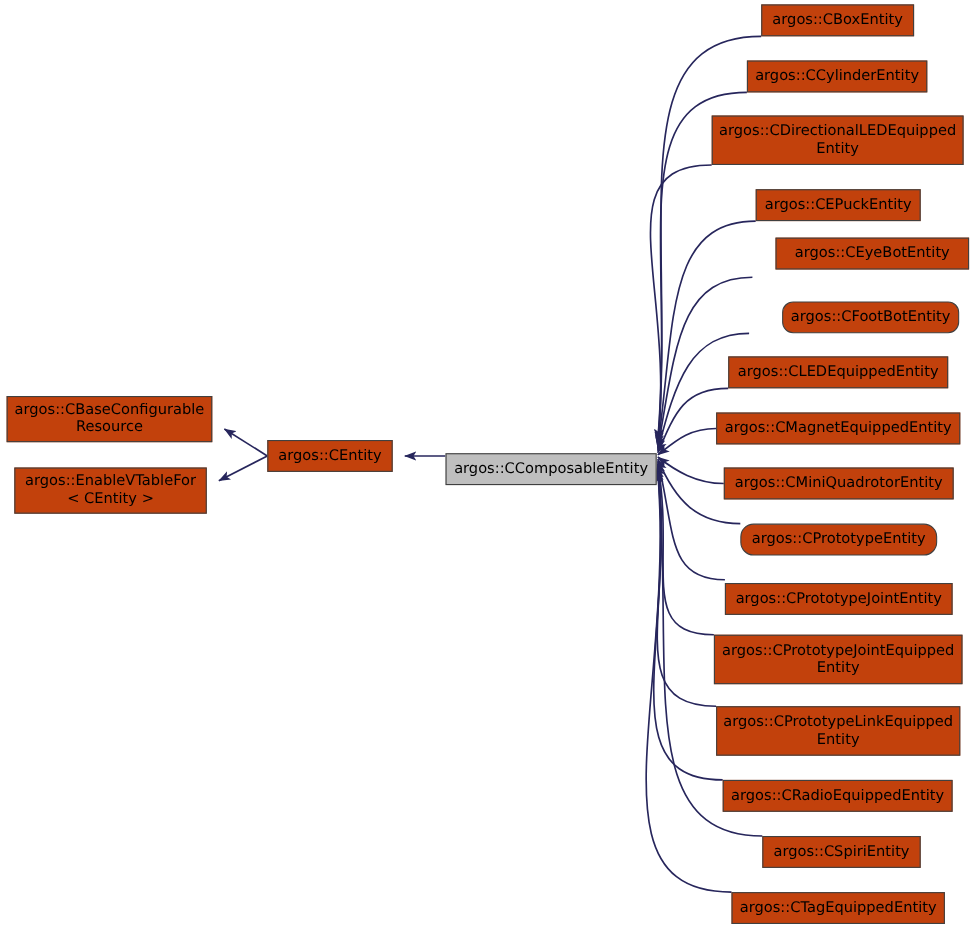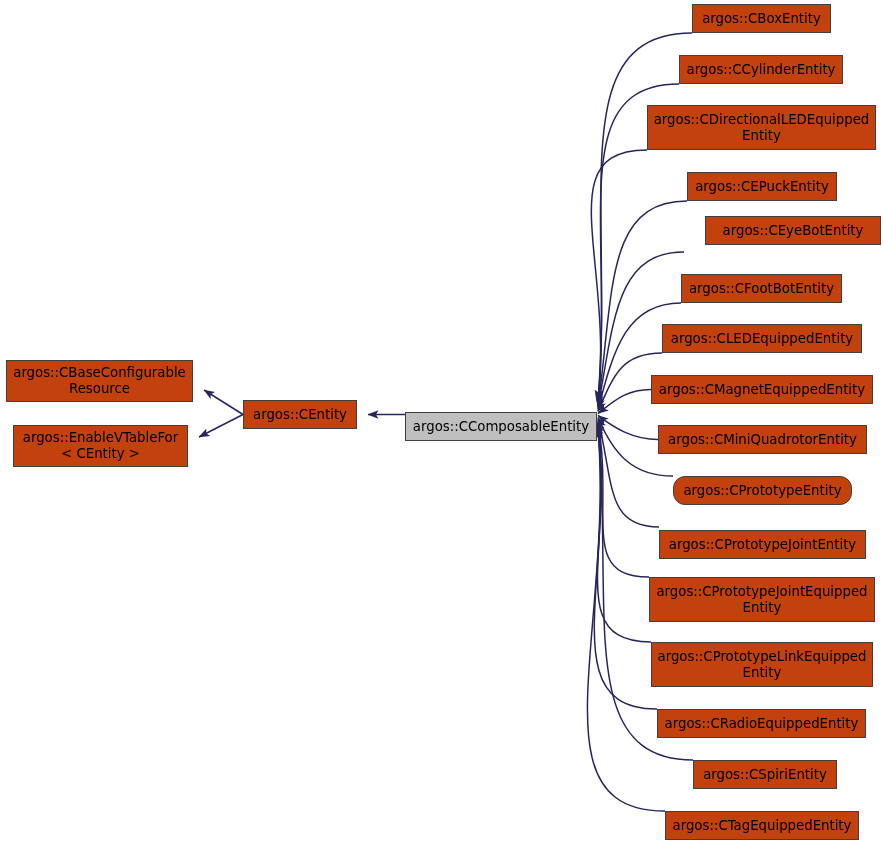--- a/index.html
+++ b/index.html
@@ -52,21 +52,21 @@
       <div class="node" style="left: 13px; top: 425px; width: 175px; height: 42px;">argos::EnableVTableFor
 &lt; CEntity &gt;</div>
       <div class="node" style="left: 243px; top: 400px; width: 114px; height: 29px;">argos::CEntity</div>
       <div class="node root" style="left: 405px; top: 400px; width: 192px; height: 29px; margin-top: 12px;">argos::CComposableEntity</div>
       <div class="node" style="left: 692px; top: 4px; width: 139px; height: 29px;">argos::CBoxEntity</div>
       <div class="node" style="left: 679px; top: 55px; width: 164px; height: 29px;">argos::CCylinderEntity</div>
       <div class="node" style="left: 647px; top: 105px; width: 229px; height: 45px;">argos::CDirectionalLEDEquipped
 Entity</div>
       <div class="node" style="left: 687px; top: 172px; width: 150px; height: 29px;">argos::CEPuckEntity</div>
       <div class="node" style="left: 684px; top: 216px; width: 176px; height: 29px; margin-left: 21px;">argos::CEyeBotEntity</div>
-      <div class="node" style="left: 681px; top: 274px; width: 161px; height: 29px;">argos::CFootBotEntity</div>
+      <div class="node" style="left: 711px; top: 274px; width: 161px; height: 29px; border-radius: 10px;">argos::CFootBotEntity</div>
       <div class="node" style="left: 662px; top: 324px; width: 200px; height: 29px;">argos::CLEDEquippedEntity</div>
       <div class="node" style="left: 651px; top: 375px; width: 222px; height: 29px;">argos::CMagnetEquippedEntity</div>
       <div class="node" style="left: 658px; top: 425px; width: 209px; height: 29px;">argos::CMiniQuadrotorEntity</div>
       <div class="node" style="left: 673px; top: 476px; width: 179px; height: 29px; border-radius: 12px;">argos::CPrototypeEntity</div>
       <div class="node" style="left: 659px; top: 530px; width: 207px; height: 29px;">argos::CPrototypeJointEntity</div>
       <div class="node" style="left: 649px; top: 577px; width: 226px; height: 45px;">argos::CPrototypeJointEquipped
 Entity</div>
       <div class="node" style="left: 651px; top: 642px; width: 222px; height: 45px;">argos::CPrototypeLinkEquipped
 Entity</div>
       <div class="node" style="left: 657px; top: 709px; width: 209px; height: 29px;">argos::CRadioEquippedEntity</div>

